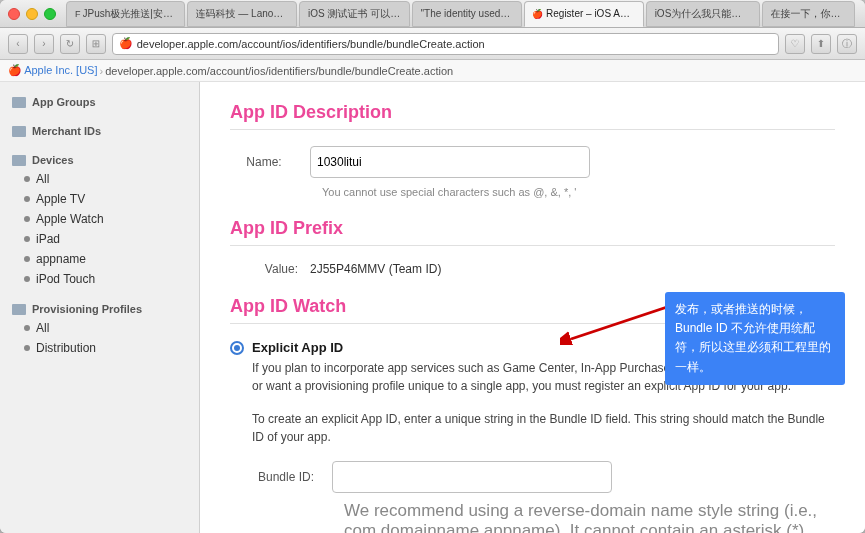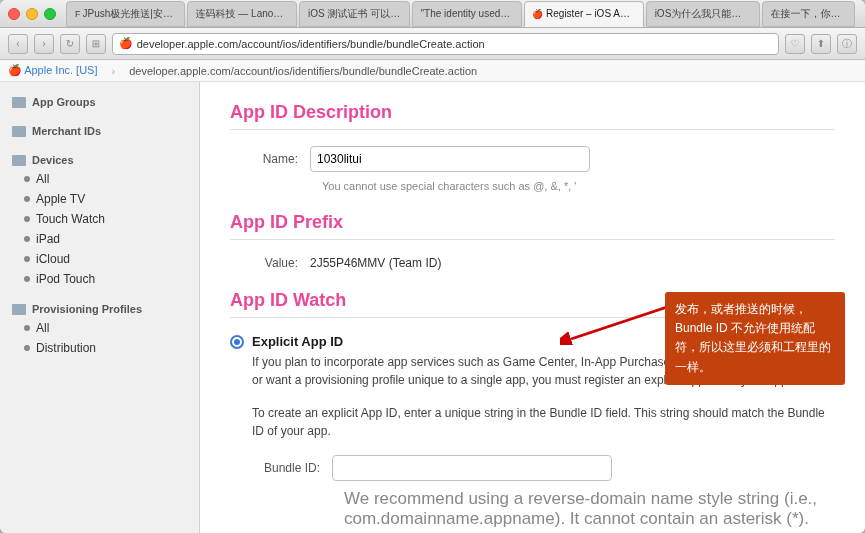--- a/index.html
+++ b/index.html
@@ -185,33 +185,33 @@
     }
 
     .field-row {
       display: flex;
       align-items: center;
       margin-bottom: 8px;
     }
 
     .field-label {
       width: 80px;
-      text-align: right;
+      text-align: center;
       padding-right: 12px;
       font-size: 12px;
       color: #555;
       flex-shrink: 0;
     }
 
     .field-input {
       width: 280px;
-      height: 18px;
+      height: 32px;
       border: 1px solid #c0c0c0;
       border-radius: 4px;
-      padding: 12px 6px;
+      padding: 4px 6px;
       font-size: 12px;
       background: white;
     }
 
     .field-hint {
       font-size: 11px;
       color: #888;
       margin-left: 92px;
       margin-bottom: 8px;
     }
@@ -283,21 +283,21 @@
       font-size: 12px;
       color: #444;
       line-height: 1.5;
     }
 
     
     .annotation {
       position: absolute;
       top: 210px;
       right: 20px;
-      background: #c2410c;
+      background: #3b82f6;
       color: white;
       font-size: 12px;
       padding: 8px 10px;
       border-radius: 3px;
       max-width: 180px;
       line-height: 1.6;
       z-index: 10;
     }
 
     .annotation-arrow {
@@ -305,21 +305,21 @@
       top: 230px;
       right: 192px;
       width: 100px;
       height: 40px;
       z-index: 9;
     }
 
     .breadcrumb {
       display: flex;
       align-items: center;
-      gap: 14px;
+      gap: 2px;
       font-size: 11px;
       color: #555;
       padding: 4px 8px;
       background: #f8f8f8;
       border-bottom: 1px solid #e0e0e0;
     }
 
     .breadcrumb-sep { color: #aaa; }
     .breadcrumb-link { color: #3a7bd5; }
   </style>
@@ -401,29 +401,29 @@
       <div class="sidebar-item">
         <div class="sidebar-bullet"></div>
         <span>All</span>
       </div>
       <div class="sidebar-item">
         <div class="sidebar-bullet"></div>
         <span>Apple TV</span>
       </div>
       <div class="sidebar-item">
         <div class="sidebar-bullet"></div>
-        <span>Touch Watch</span>
+        <span>Apple Watch</span>
       </div>
       <div class="sidebar-item">
         <div class="sidebar-bullet"></div>
         <span>iPad</span>
       </div>
       <div class="sidebar-item">
         <div class="sidebar-bullet"></div>
-        <span>iCloud</span>
+        <span>appname</span>
       </div>
       <div class="sidebar-item">
         <div class="sidebar-bullet"></div>
         <span>iPod Touch</span>
       </div>
       <div class="sidebar-divider"></div>
       <div class="sidebar-section-header">
         <div style="width:14px;height:11px;background:#9ab;border-radius:1px;flex-shrink:0;"></div>
         <span>Provisioning Profiles</span>
       </div>

